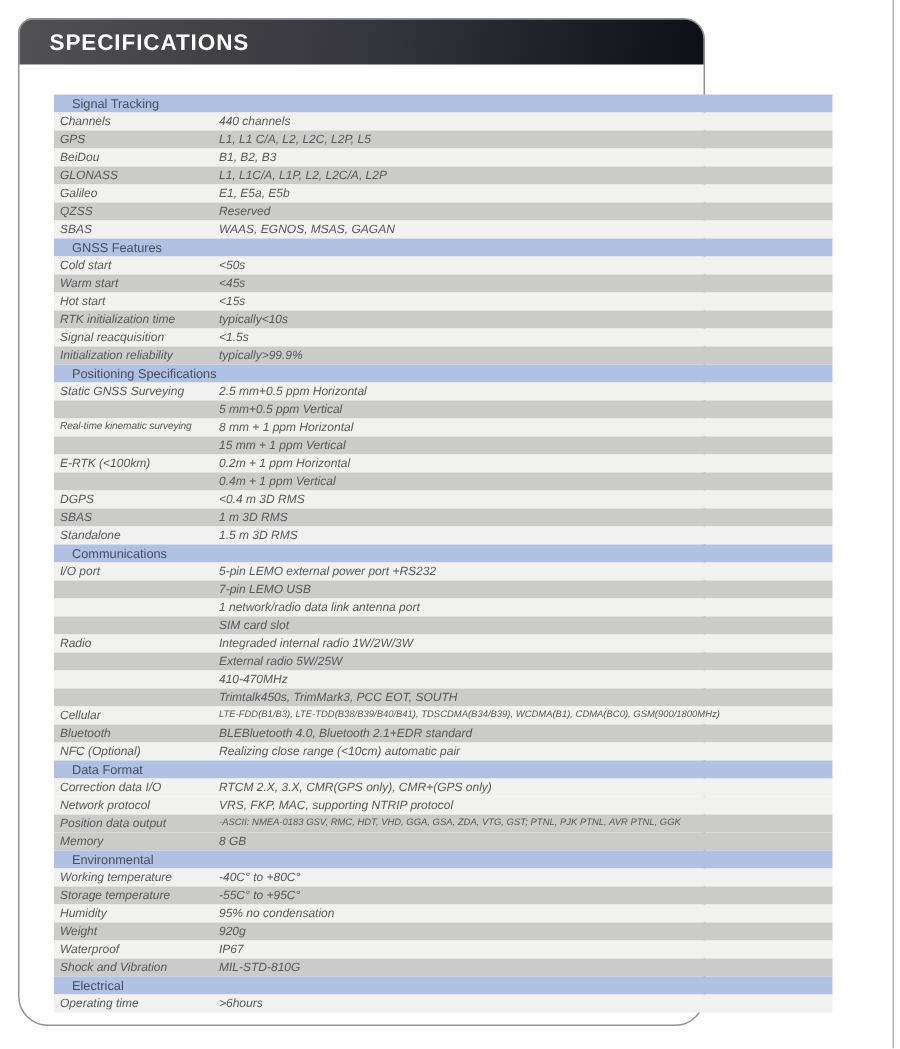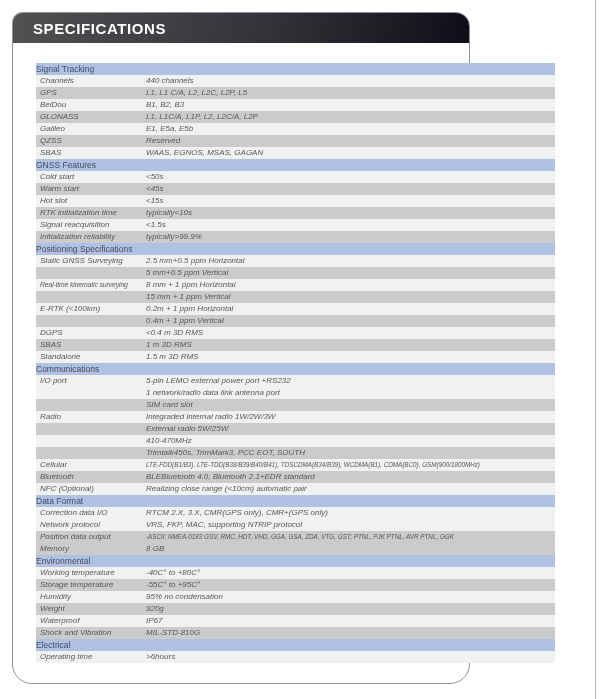--- a/index.html
+++ b/index.html
@@ -37,21 +37,21 @@
     position: absolute;
     left: 23px; top: 50px;
     width: 519px;
   }
   .section-header {
     background: var(--section-bg, #b0c1e4);
     height: 12px;
     line-height: 12px;
     font-size: 8.5px;
     color: #474c5e;
-    padding-left: 0;
+    padding-left: 12px;
     white-space: nowrap;
     overflow: hidden;
   }
   .row {
     display: flex;
     height: 12px;
     line-height: 12.5px;
     font-size: 8px;
     color: #58585c;
     overflow: hidden;
@@ -120,21 +120,21 @@
       <div class="section-header">GNSS Features</div>
       <div class="row light">
         <span class="label">Cold start</span>
         <span class="value">&lt;50s</span>
       </div>
       <div class="row dark">
         <span class="label">Warm start</span>
         <span class="value">&lt;45s</span>
       </div>
       <div class="row light">
-        <span class="label">Hot slot</span>
+        <span class="label">Hot start</span>
         <span class="value">&lt;15s</span>
       </div>
       <div class="row dark">
         <span class="label">RTK initialization time</span>
         <span class="value">typically&lt;10s</span>
       </div>
       <div class="row light">
         <span class="label">Signal reacquisition</span>
         <span class="value">&lt;1.5s</span>
       </div>
@@ -176,20 +176,24 @@
         <span class="value">1 m 3D RMS</span>
       </div>
       <div class="row light">
         <span class="label">Standalone</span>
         <span class="value">1.5 m 3D RMS</span>
       </div>
       <div class="section-header">Communications</div>
       <div class="row light">
         <span class="label">I/O port</span>
         <span class="value">5-pin LEMO external power port +RS232</span>
+      </div>
+      <div class="row dark">
+        <span class="label"></span>
+        <span class="value">7-pin LEMO USB</span>
       </div>
       <div class="row light">
         <span class="label"></span>
         <span class="value">1 network/radio data link antenna port</span>
       </div>
       <div class="row dark">
         <span class="label"></span>
         <span class="value">SIM card slot</span>
       </div>
       <div class="row light">

